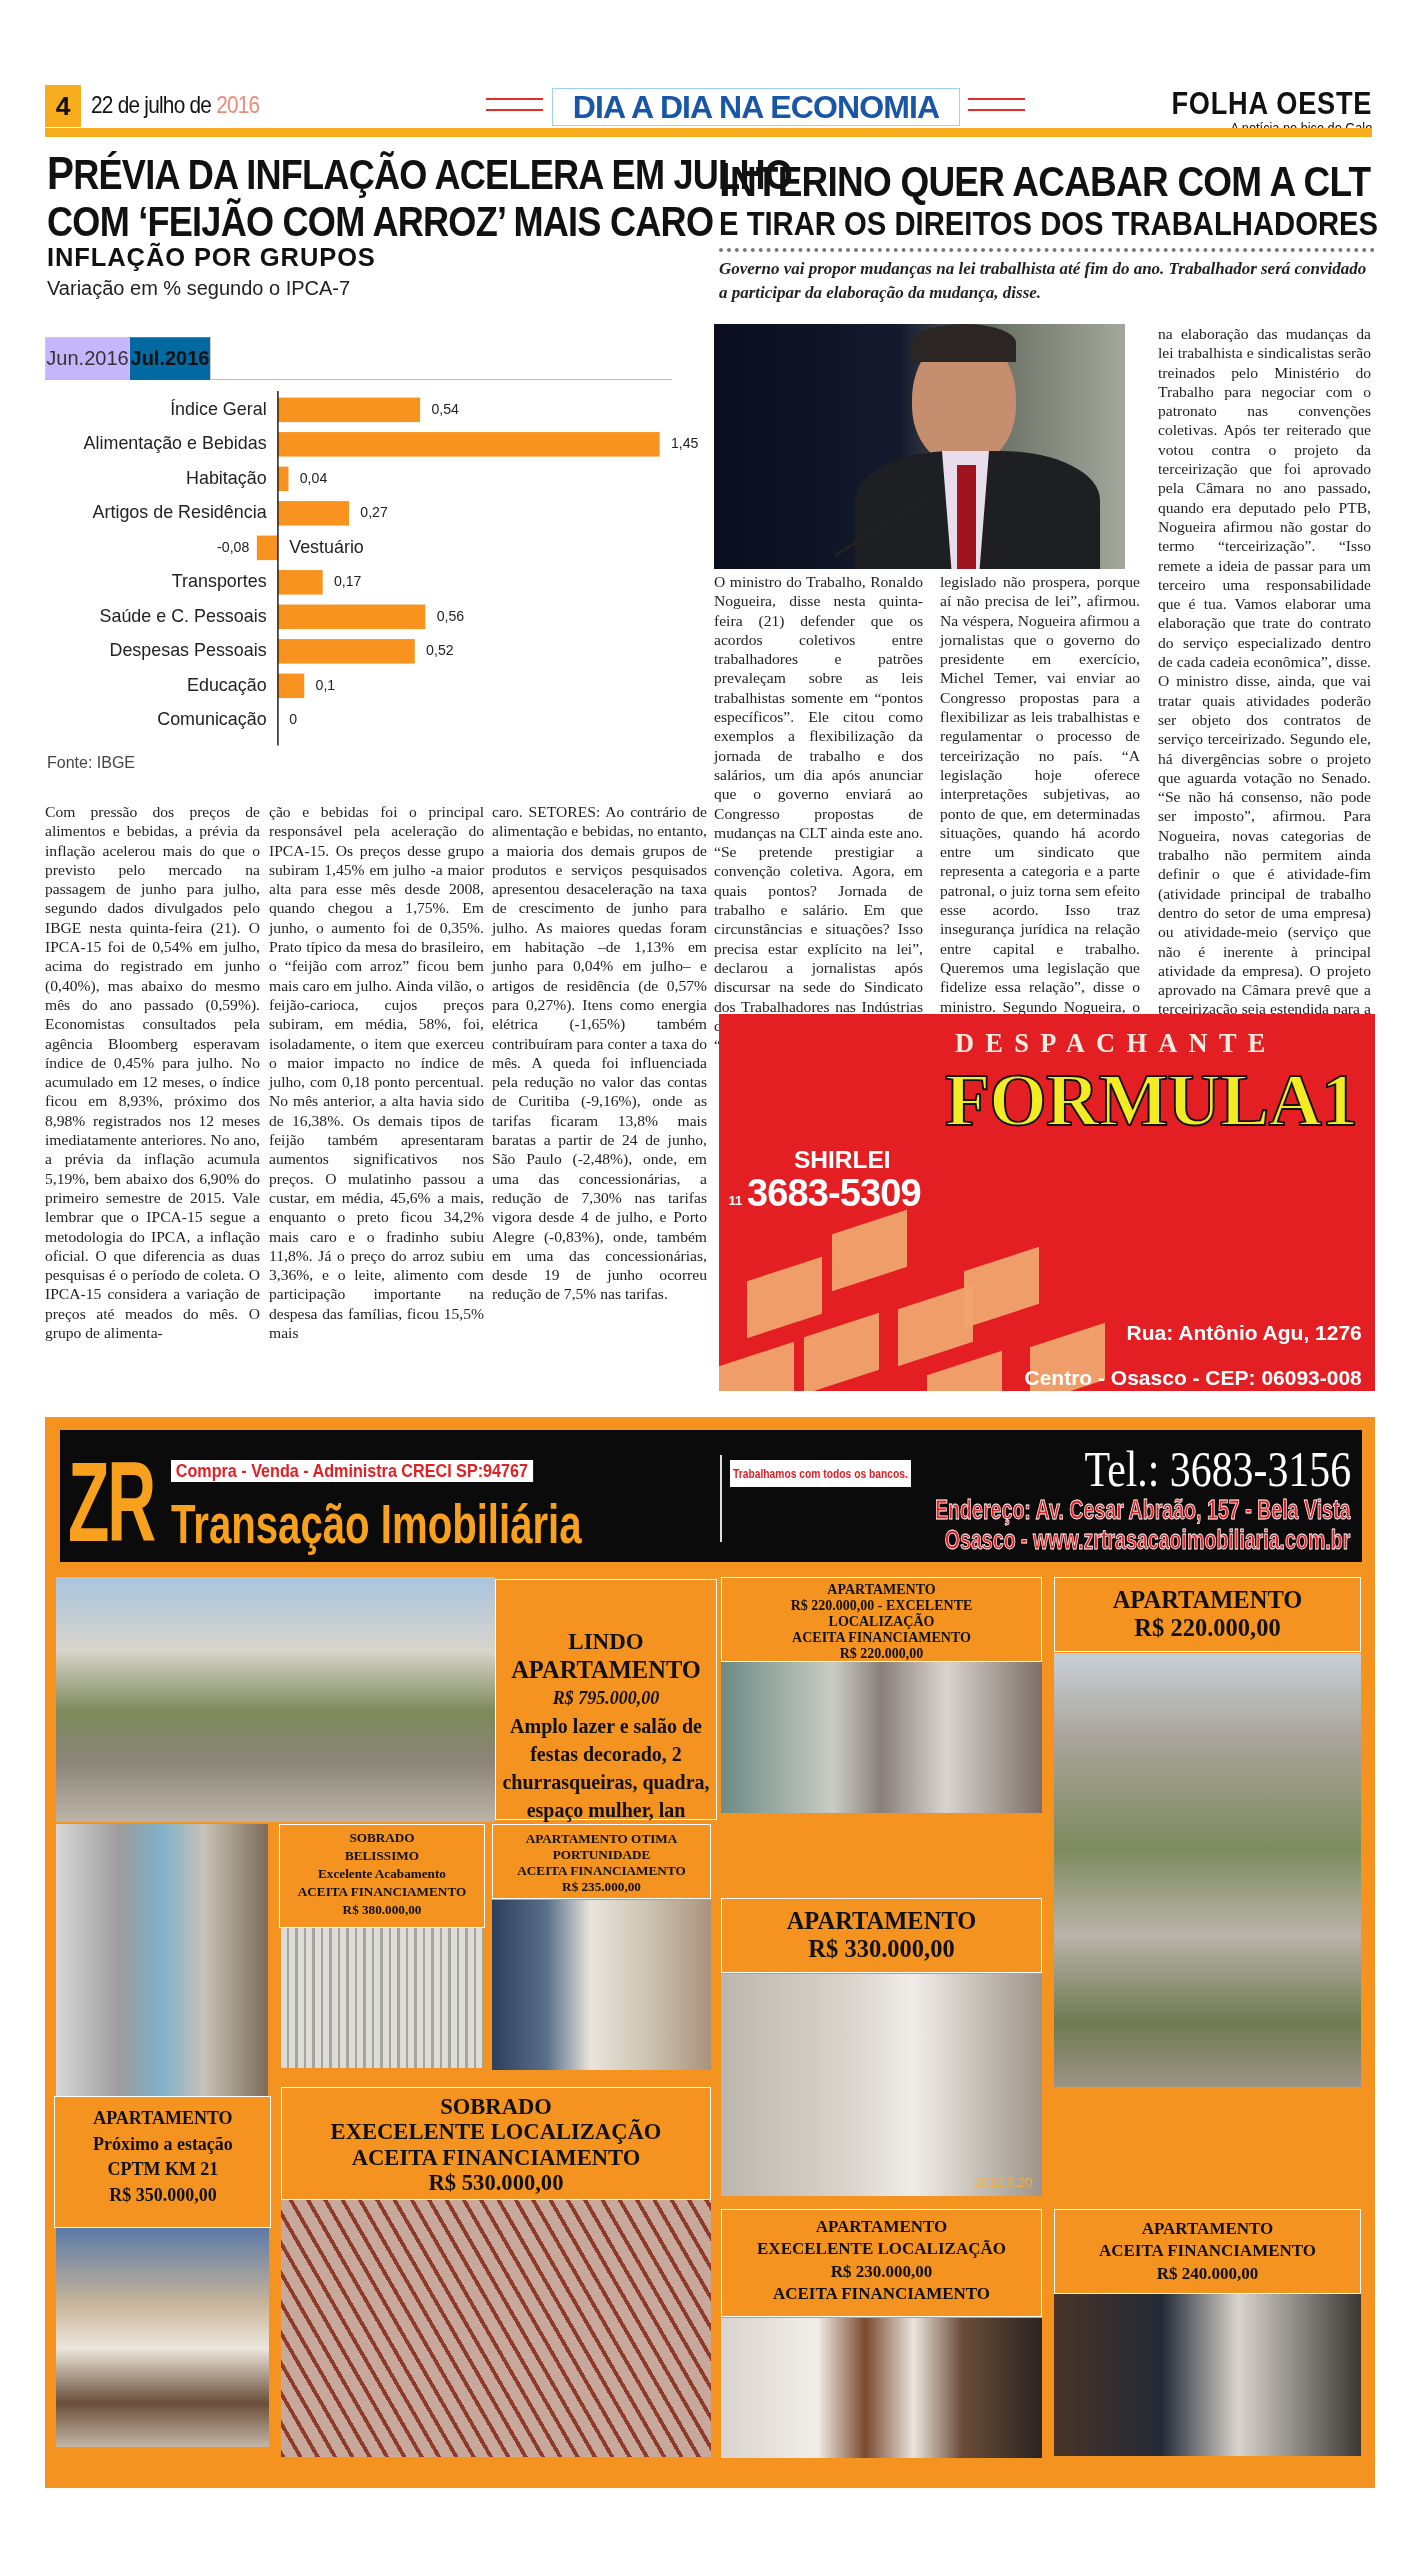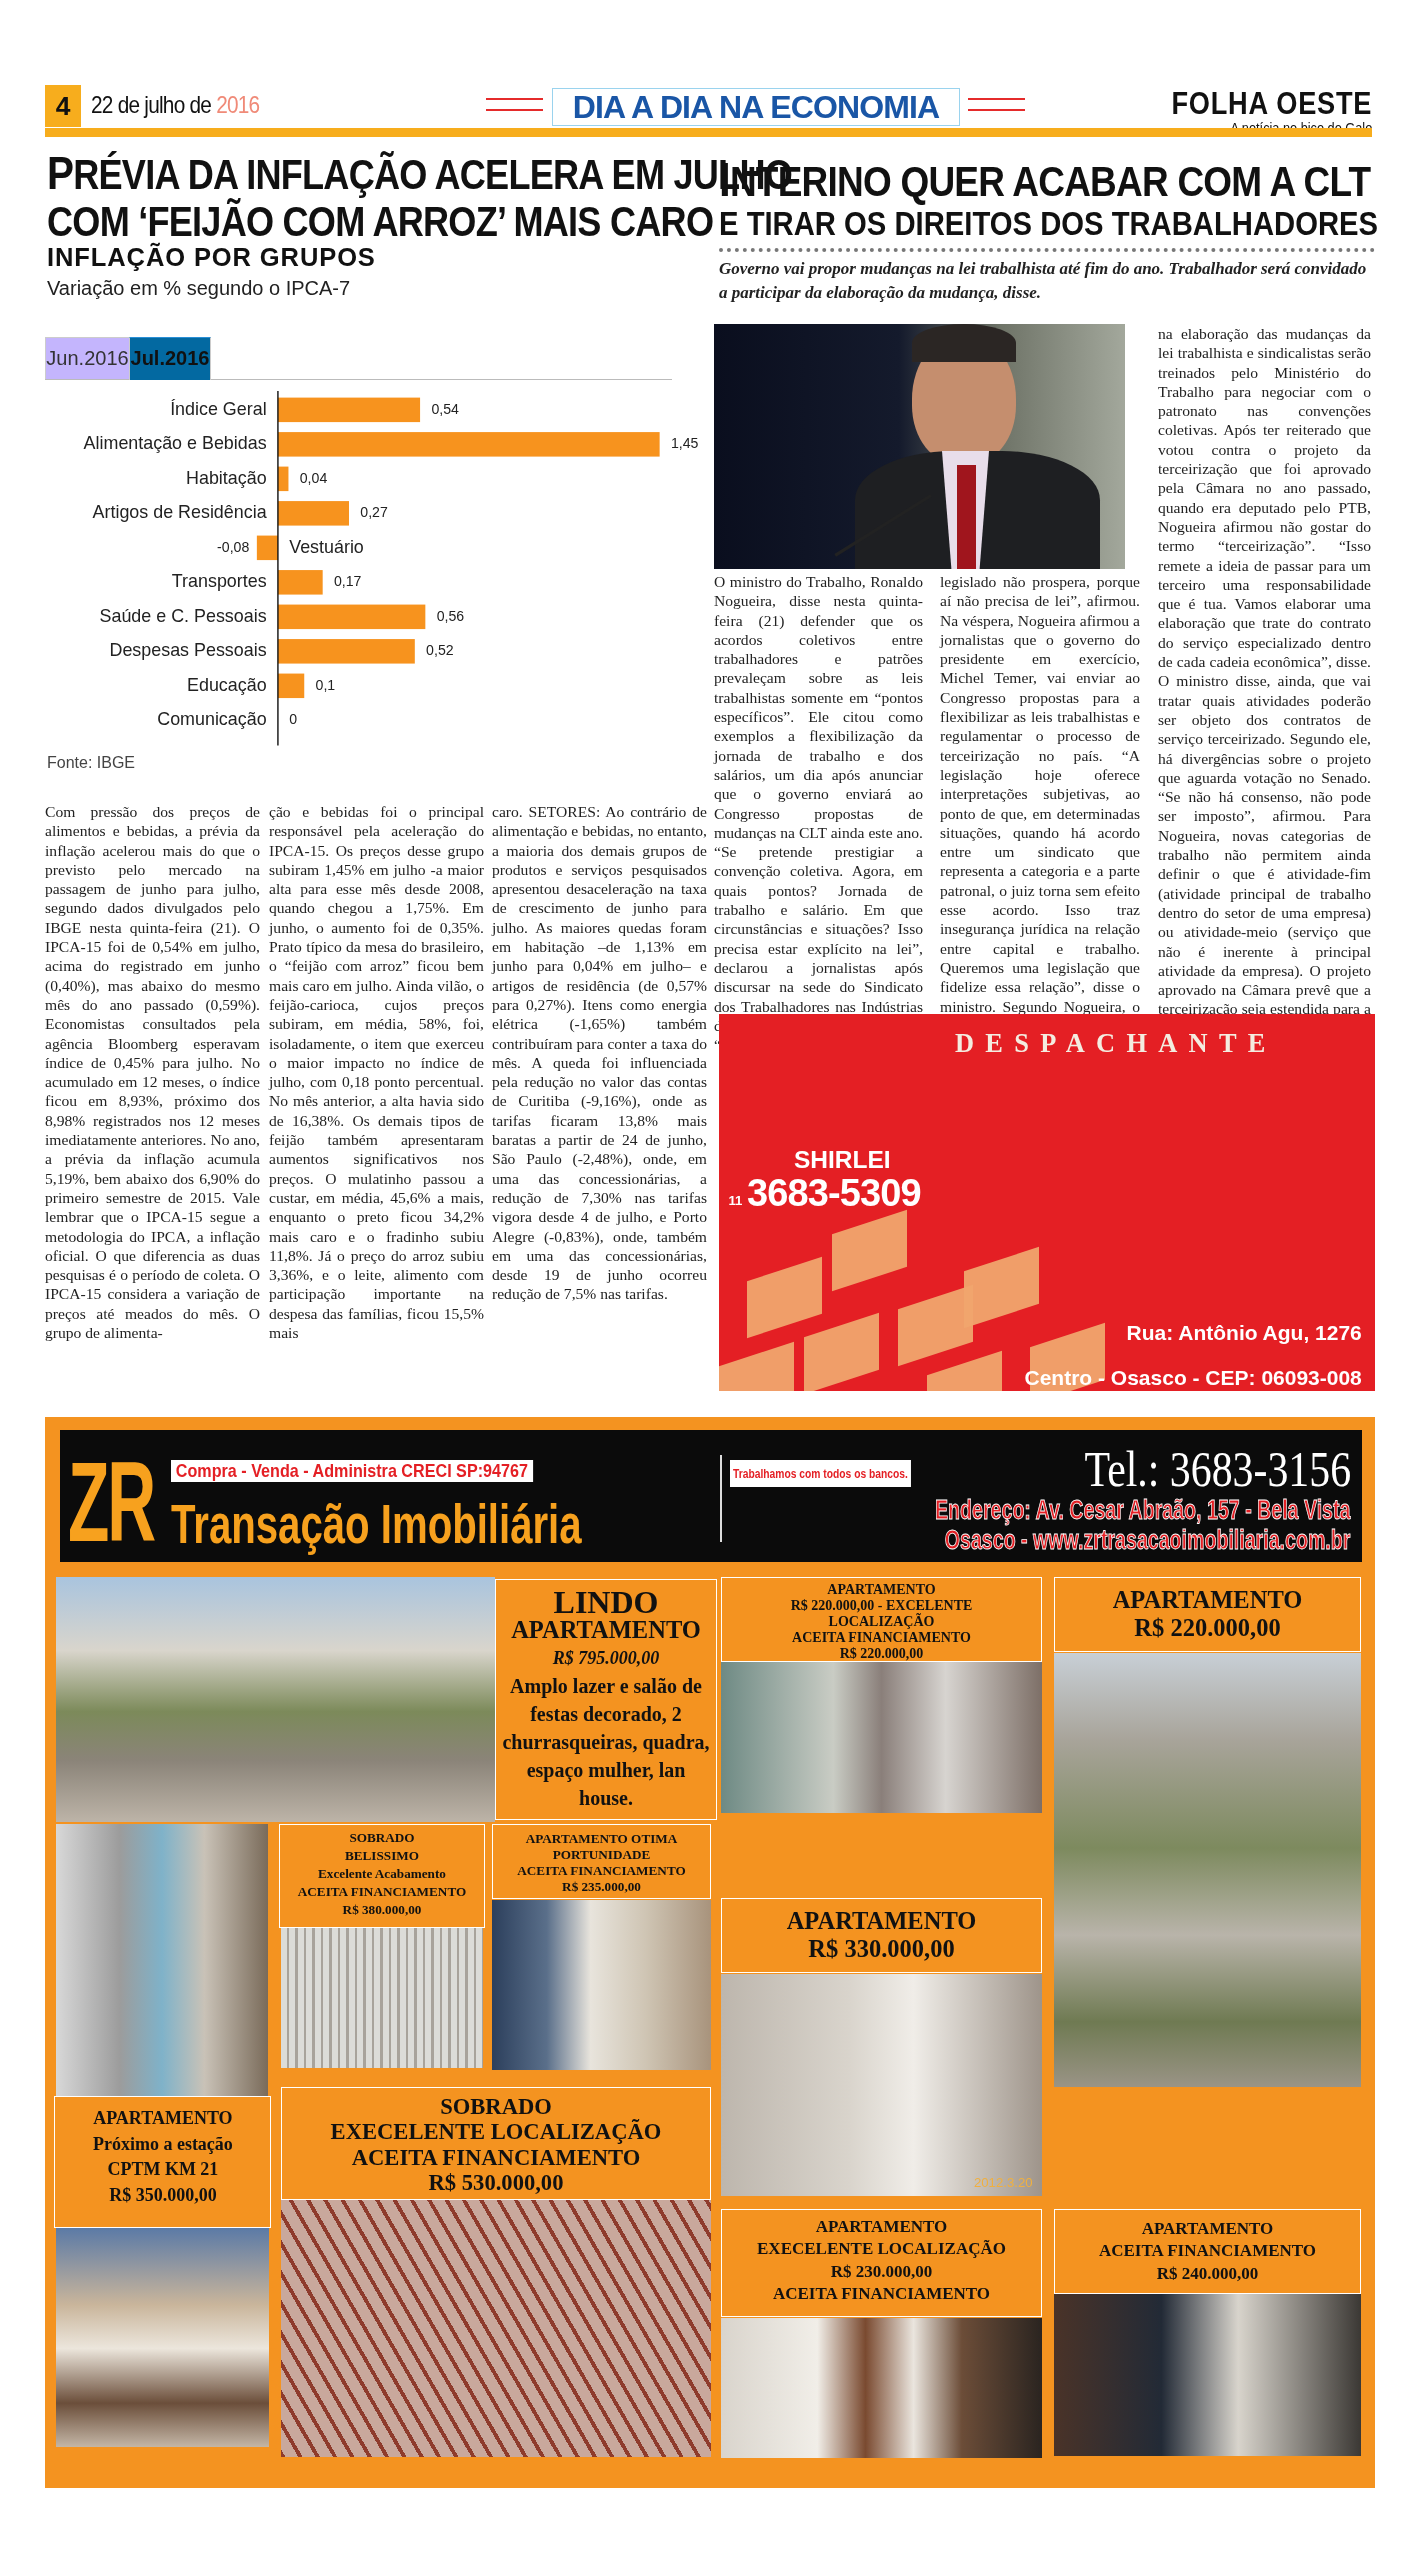--- a/index.html
+++ b/index.html
@@ -141,20 +141,21 @@
 <div class="abs f1">
   <div class="chk" style="left:28px;top:255px;"></div>
   <div class="chk" style="left:113px;top:208px;"></div>
   <div class="chk" style="left:85px;top:311px;"></div>
   <div class="chk" style="left:179px;top:283px;"></div>
   <div class="chk" style="left:245px;top:245px;"></div>
   <div class="chk" style="left:0px;top:340px;"></div>
   <div class="chk" style="left:208px;top:349px;"></div>
   <div class="chk" style="left:311px;top:321px;"></div>
   <div class="desp">DESPACHANTE</div>
+  <div class="formula">FORMULA1</div>
   <div class="shirlei">SHIRLEI</div>
   <div class="area">11</div>
   <div class="phone">3683-5309</div>
   <div class="addr1">Rua: Antônio Agu, 1276</div>
   <div class="addr2">Centro - Osasco - CEP: 06093-008</div>
 </div>
 
 <div class="abs zr">
   <div class="abs zr-head">
     <div class="zr-z">ZR</div>
@@ -162,21 +163,21 @@
     <div class="zr-name">Transação Imobiliária</div>
     <div class="zr-sep"></div>
     <div class="zr-banks">Trabalhamos com todos os bancos.</div>
     <div class="zr-tel">Tel.: 3683-3156</div>
     <div class="zr-addr" style="top:64px;">Endereço: Av. Cesar Abraão, 157 - Bela Vista</div>
     <div class="zr-addr" style="top:94px;">Osasco - www.zrtrasacaoimobiliaria.com.br</div>
   </div>
 
   <div class="photo" style="left:11.3px;top:160px;width:439px;height:245px;background:linear-gradient(180deg,#a9c4de 0%,#d9d5cc 30%,#7c8a5a 55%,#8b8479 75%,#bdb4a8 100%);"></div>
   <div class="card" style="left:450px;top:162px;width:222px;height:241px;padding-top:7.5px;">
-    <div style="font-size:32px;line-height:28px;">LINDO</div>
+    <div style="font-size:23px;line-height:28px;margin-top:40px;">LINDO</div>
     <div style="font-size:24.5px;line-height:28px;">APARTAMENTO</div>
     <div style="font-size:18px;line-height:28px;font-style:italic;">R$ 795.000,00</div>
     <div style="font-size:20px;line-height:28px;padding:0 5.7px;">Amplo lazer e salão de festas decorado, 2 churrasqueiras, quadra, espaço mulher, lan house.</div>
   </div>
 
   <div class="card" style="left:676px;top:160px;width:321px;height:85px;font-size:14px;line-height:16px;padding-top:3.8px;">
     <div>APARTAMENTO</div>
     <div>R$ 220.000,00 - EXCELENTE</div>
     <div>LOCALIZAÇÃO</div>
     <div>ACEITA FINANCIAMENTO</div>

